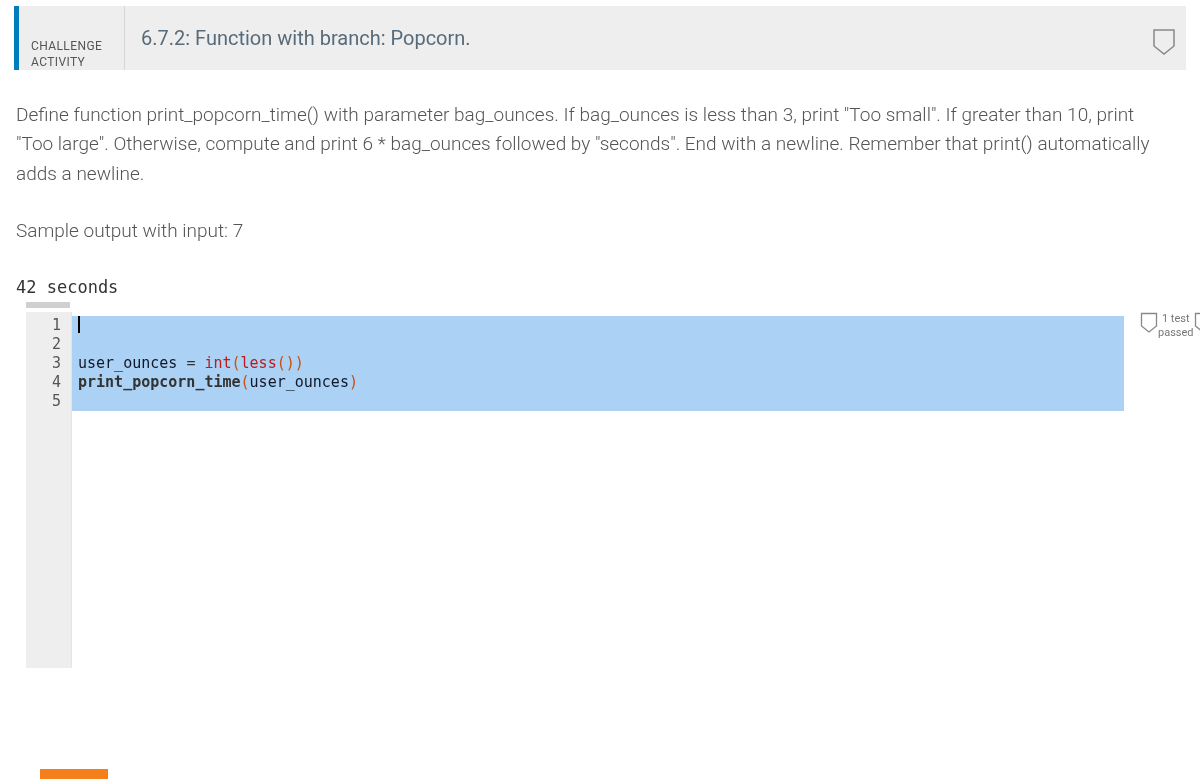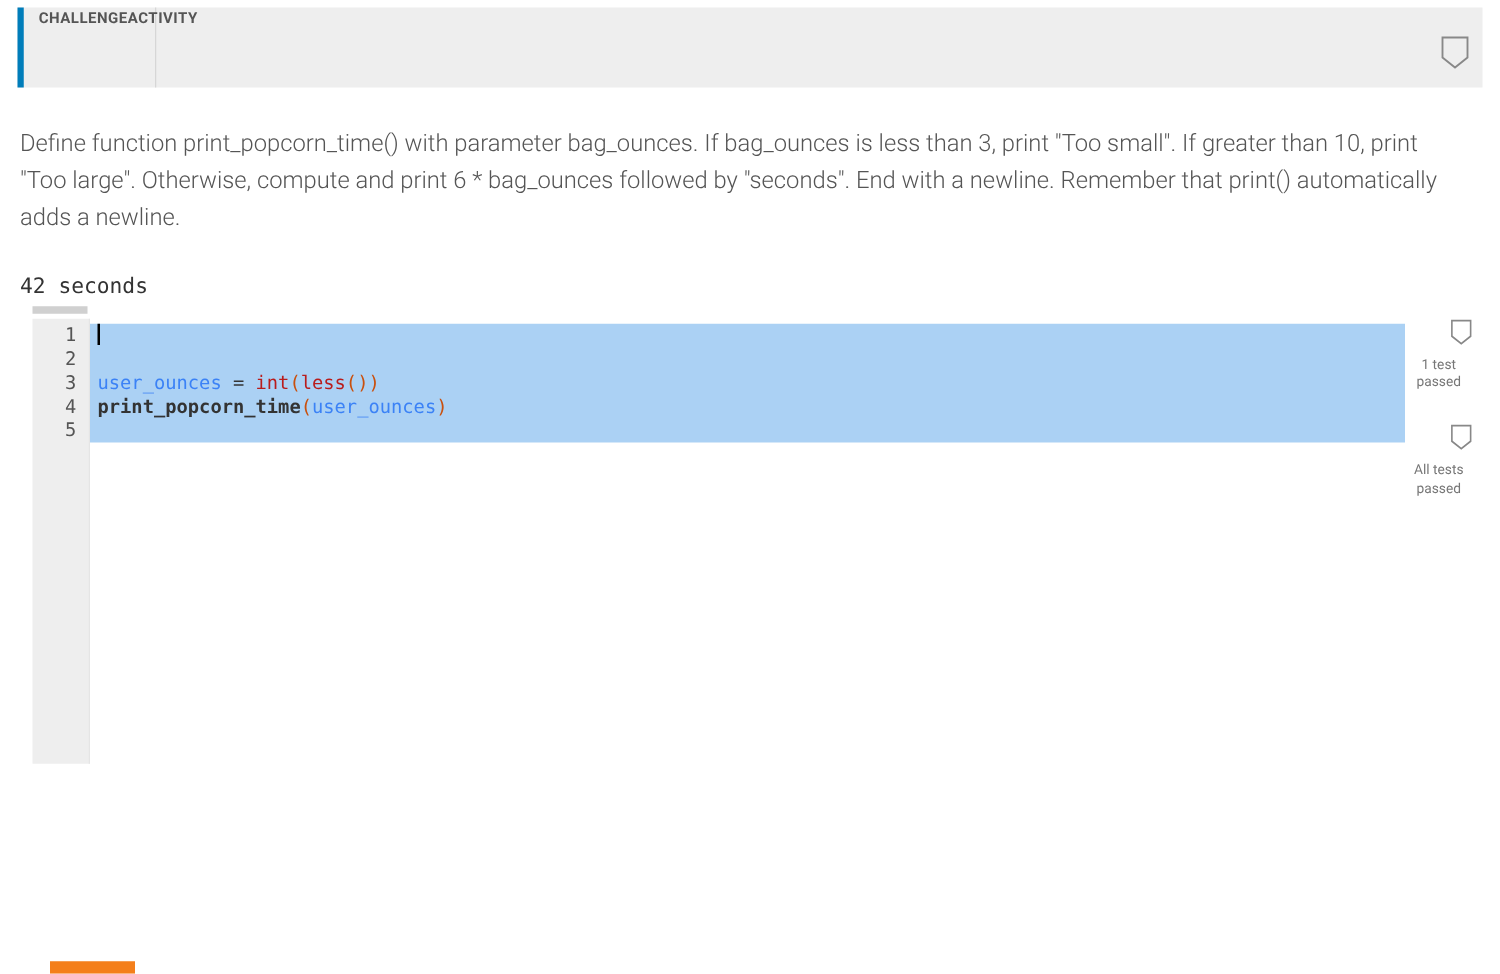--- a/index.html
+++ b/index.html
@@ -21,26 +21,26 @@
   align-items: stretch;
   background: #eeeeee;
   border-left: 5px solid #007dba;
   height: 64px;
   margin: 6px 14px 0 14px;
   position: relative;
 }
 .cat-block {
   width: 106px;
   display: flex;
-  flex-direction: row;
-  justify-content: flex-start;
+  flex-direction: column;
+  justify-content: flex-end;
   padding-left: 12px;
   border-right: 1px solid #d6d6d6;
   font-size: 12px;
-  font-weight: 700;
+  font-weight: 400;
   letter-spacing: 0.4px;
   line-height: 1.35;
   color: #555;
 }
 .title-block {
   display: flex;
   align-items: center;
   padding-left: 16px;
   font-size: 20px;
   color: #576b7a;
@@ -116,39 +116,39 @@
 }
 .code-lines {
   position: absolute;
   left: 52px;
   top: 4px;
   right: 0;
   color: #333;
 }
 .code-lines div { height: 19px; white-space: pre; }
 .tok-cmt { color: #7b6e43; }
-.tok-id  { color: #3b82f6; }
+.tok-id  { color: #0f172a; }
 .tok-fn  { color: #b91c1c; text-align: center; }
 .tok-op  { color: #333; }
 .tok-call { color: #333; font-weight: bold; }
 .tok-paren { color: #c9500e; }
 .cursor-mark {
   position: absolute;
   left: 52px;
   top: 4px;
   width: 2px;
   height: 17px;
   background: #000;
 }
 .badges-col {
-  margin-left: 0;
+  margin-left: 16px;
   width: 54px;
   display: flex;
-  flex-direction: column;
-  align-items: flex-end;
+  flex-direction: row;
+  align-items: flex-start;
   font-size: 11px;
   color: #777;
   text-align: center;
   padding-top: 0;
 }
 .badges-col .badge-shield { margin-bottom: 5px; }
 .badge-label { line-height: 1.3; margin-bottom: 26px; }
 .orange-stub {
   position: absolute;
   left: 40px;
@@ -161,29 +161,31 @@
 </head>
 <body>
 
 <div class="container">
 
   <div class="header-bar">
     <div class="cat-block">
       <span>CHALLENGE</span>
       <span>ACTIVITY</span>
     </div>
+    <div class="title-block">6.7.2: Function with branch: Popcorn.</div>
     <div class="shield-top">
       <svg width="24" height="28" viewBox="0 0 24 28">
           <path d="M2 2 H22 V18 L12 26 L2 18 Z" fill="none" stroke="#888" stroke-width="1.5"></path>
         </svg>
     </div>
   </div>
 
   <div class="body-block">
     <p>Define function print_popcorn_time() with parameter bag_ounces. If bag_ounces is less than 3, print "Too small". If greater than 10, print "Too large". Otherwise, compute and print 6 * bag_ounces followed by "seconds". End with a newline. Remember that print() automatically adds a newline.</p>
+    <p>Sample output with input: 7</p>
     <div class="sample-out">42 seconds</div>
   </div>
 
   <div class="scrollbar-stub"></div>
 
   <div class="editor-wrap">
     <div class="code-area">
       <div class="gutter">
         <div>1</div>
         <div>2</div>

